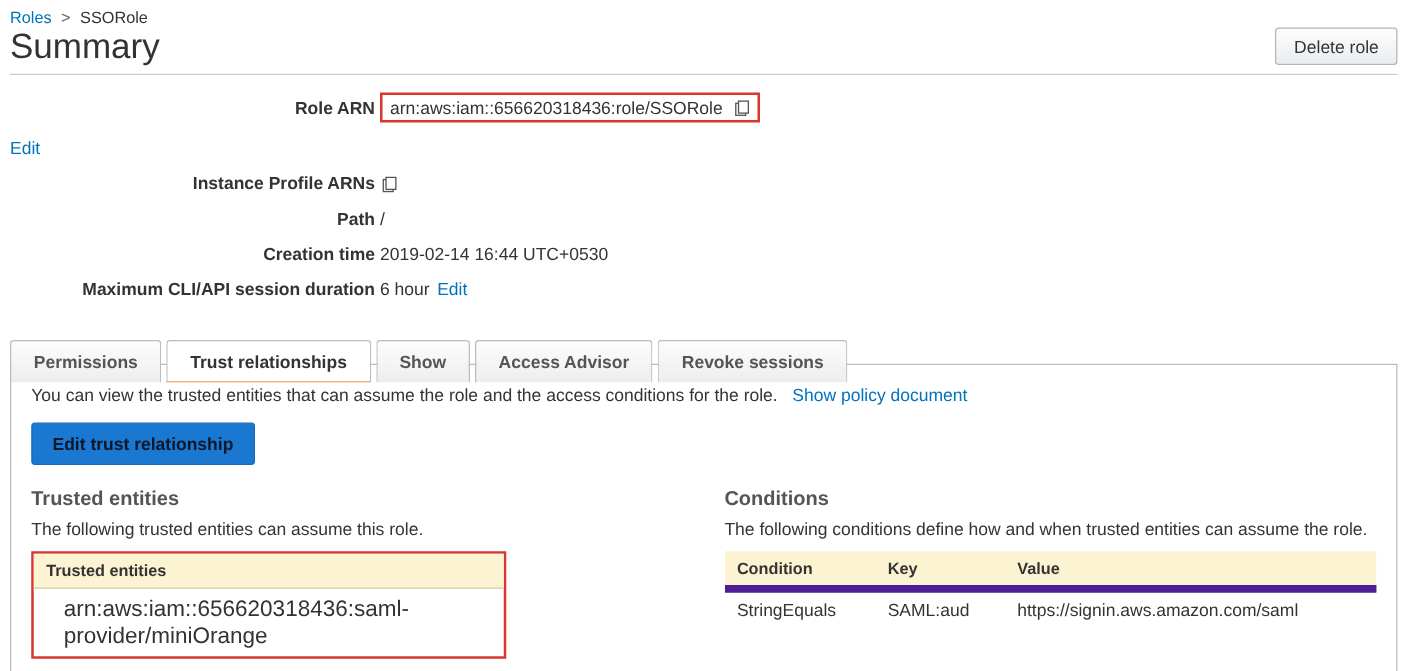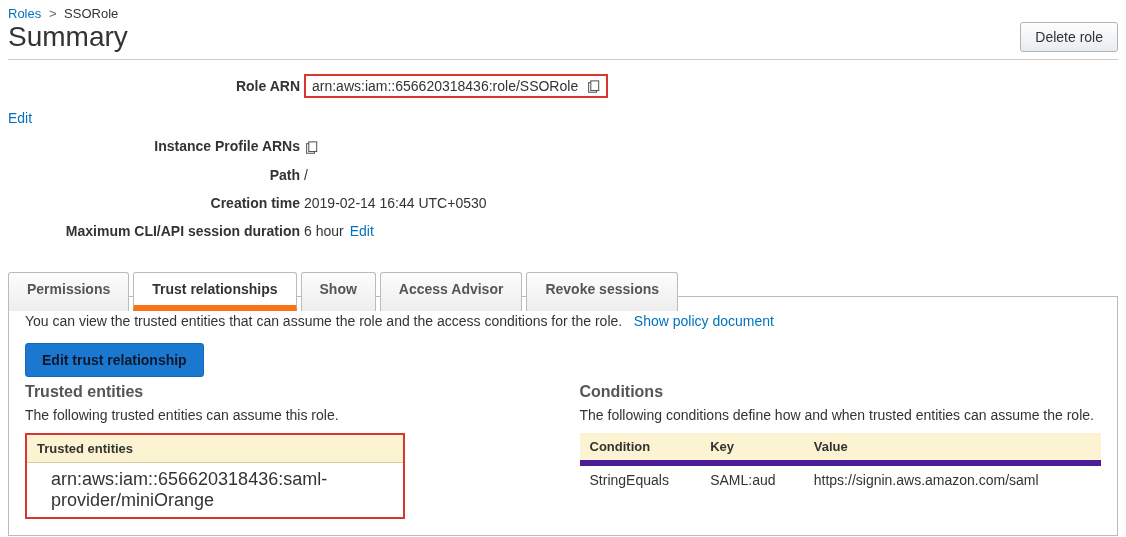--- a/index.html
+++ b/index.html
@@ -13,24 +13,24 @@
 .btn { display: inline-block; padding: 6px 14px; font-size: 14px; border: 1px solid #adb5bd; border-radius: 3px; background: linear-gradient(#fefefe,#e9ecef); cursor: pointer; color: #333; }
 .btn-primary { background: #1b78d0; color: #0f172a; border: 1px solid #1769bb; font-weight: bold; padding: 8px 16px; }
 .details { margin-bottom: 18px; }
 .detail-row { display: flex; align-items: center; margin-bottom: 12px; }
 .detail-label { width: 296px; text-align: right; font-weight: bold; padding-right: 4px; color: #333; }
 .detail-value { flex: 1; display: flex; align-items: center; gap: 6px; }
 .red-box { border: 2px solid #d9362f; padding: 2px 6px; display: inline-flex; align-items: center; gap: 8px; }
 .link { color: #0073bb; cursor: pointer; }
 .tabs { display: flex; border-bottom: 1px solid #bbb; }
 .tab { padding: 8px 18px; border: 1px solid #bbb; border-bottom: none; background: linear-gradient(#fdfdfd,#ededed); margin-right: 4px; border-radius: 3px 3px 0 0; font-weight: bold; color: #555; cursor: pointer; position: relative; top: 15px; }
-.tab.active { background: #fff; border-bottom: 6px solid #f97316; color: #333; }
+.tab.active { background: #fff; border-bottom: 1px solid #f97316; color: #333; }
 .tab-content { border: 1px solid #bbb; border-top: none; padding: 16px; }
 .tab-desc { margin-bottom: 14px; }
-.two-col { display: flex; gap: 33px; margin-top: 6px; }
+.two-col { display: flex; gap: 33px; margin-top: 19px; }
 .col { flex: 1; }
 .col h3 { font-size: 16px; color: #555; font-weight: bold; margin-bottom: 6px; }
 .col .sub { font-size: 14px; margin-bottom: 10px; }
 .te-box { border: 2px solid #d9362f; padding: 0; width: 380px; }
 .te-header { background: #fbf3d1; border-bottom: 1px solid #d6ce9f; padding: 6px 10px; font-weight: bold; font-size: 13px; color: #333; }
 .te-value { padding: 6px 24px; font-size: 18px; }
 .cond-table { width: 100%; border-collapse: collapse; }
 .cond-table th { background: #fbf3d1; border-bottom: 6px solid #4c1d95; text-align: left; padding: 6px 10px; font-size: 13px; color: #333; }
 .cond-table td { padding: 6px 10px; font-size: 14px; }
 svg.copy { vertical-align: middle; }

